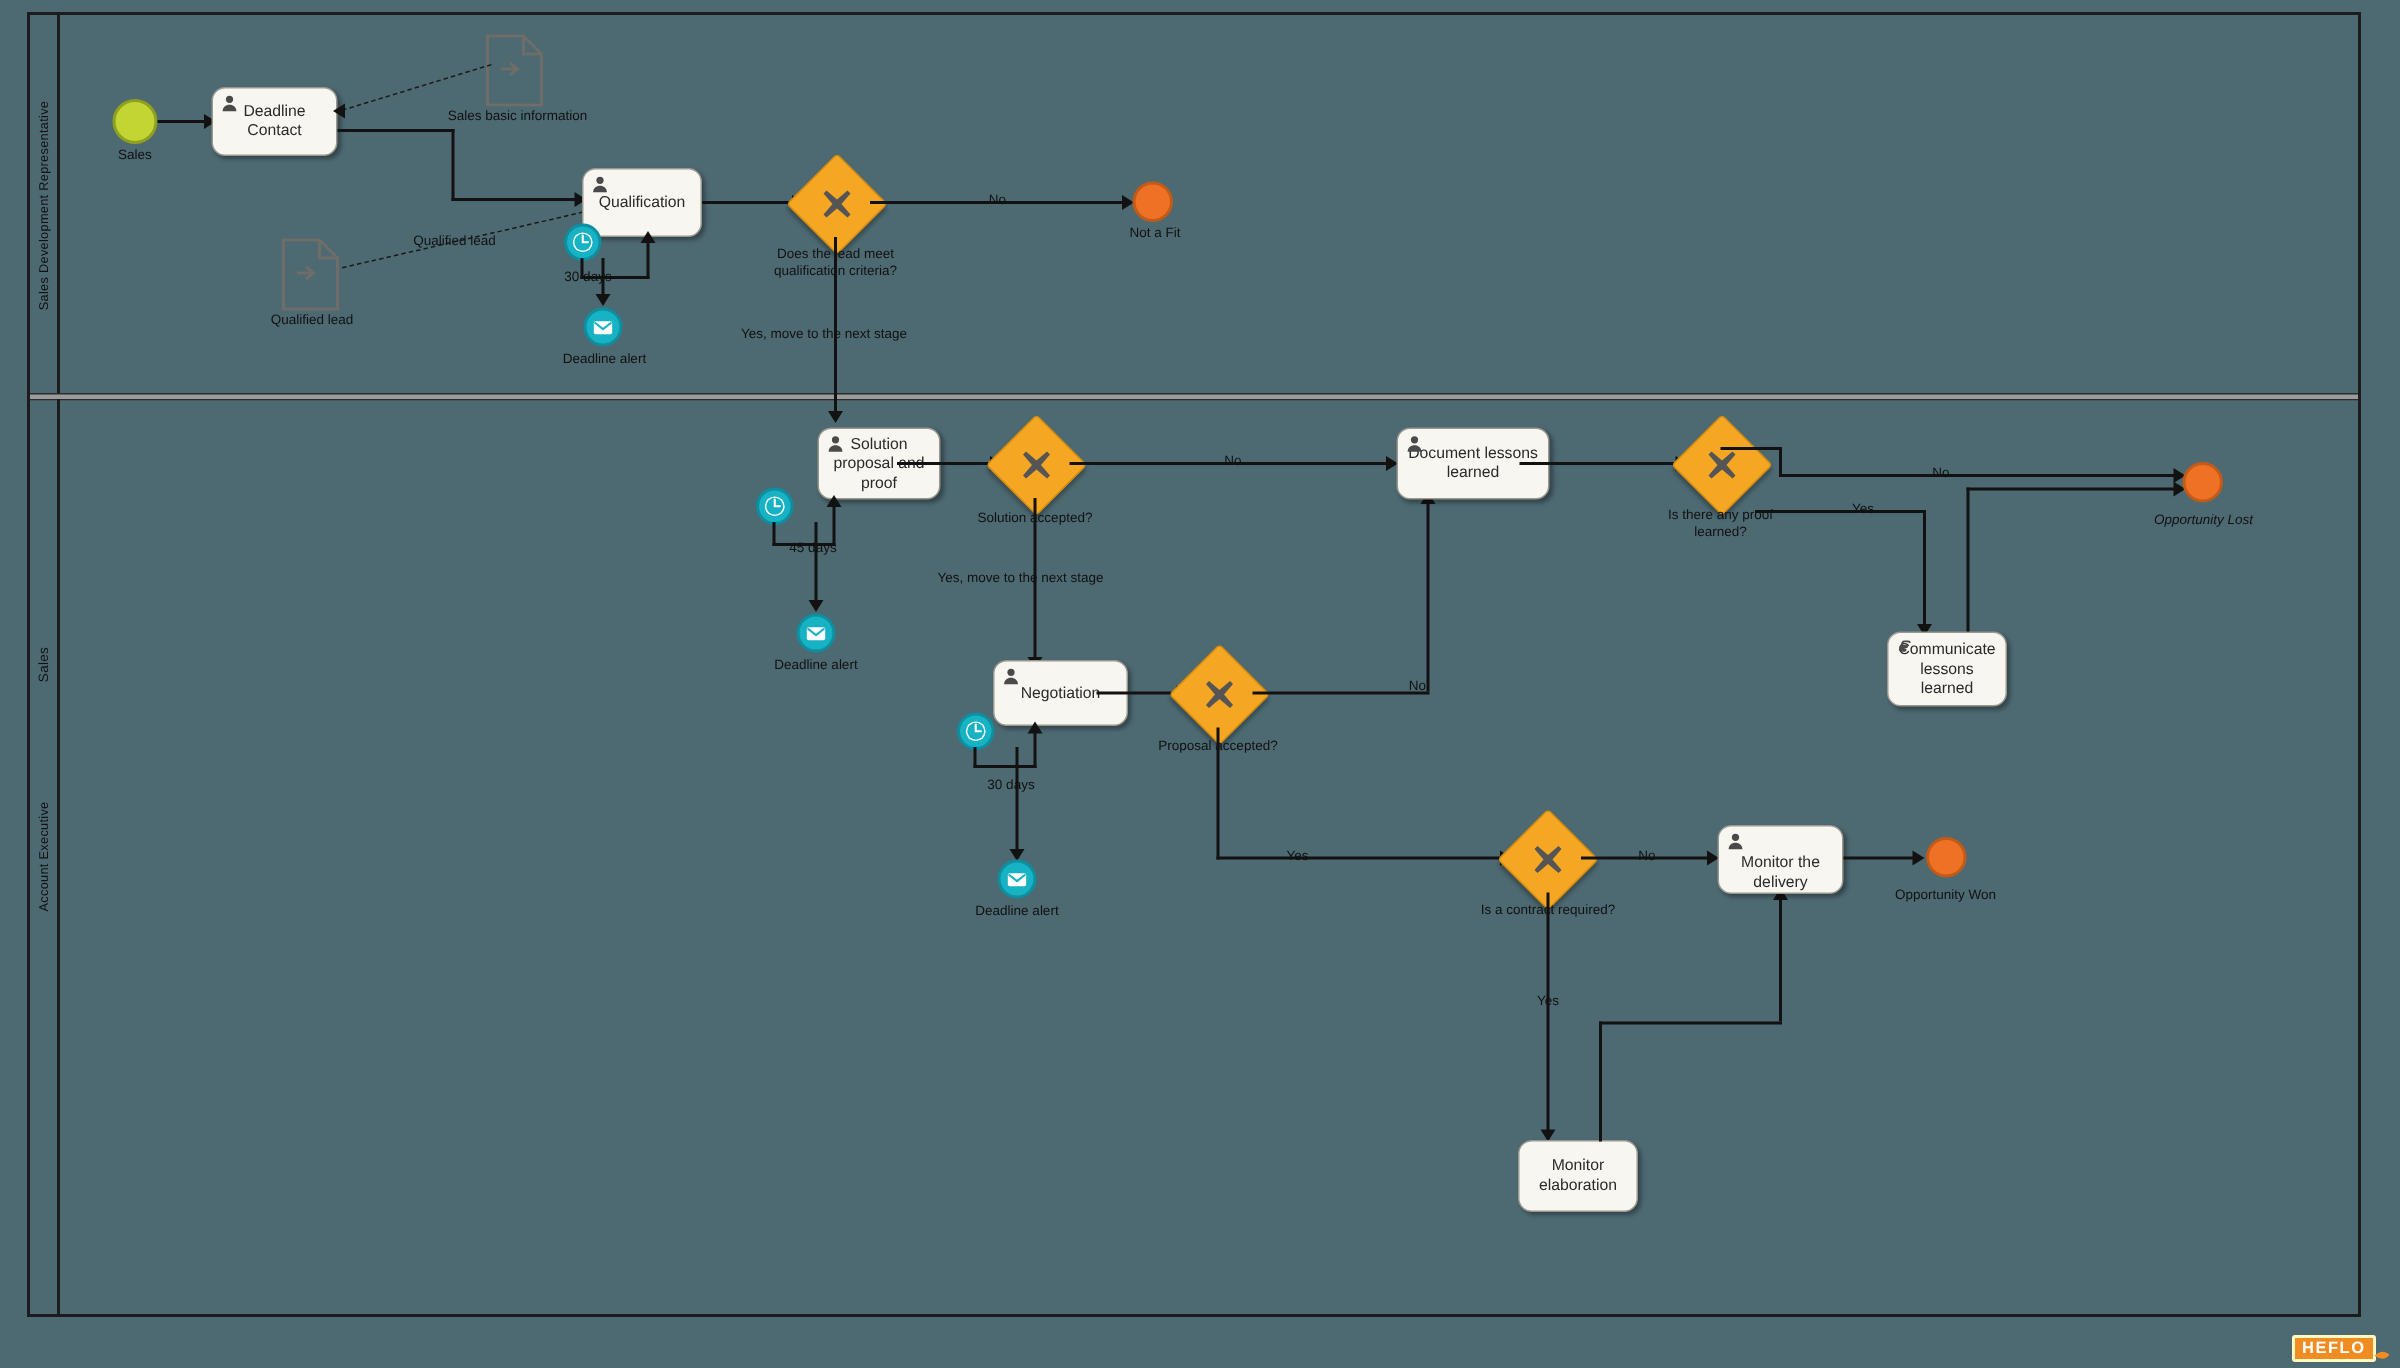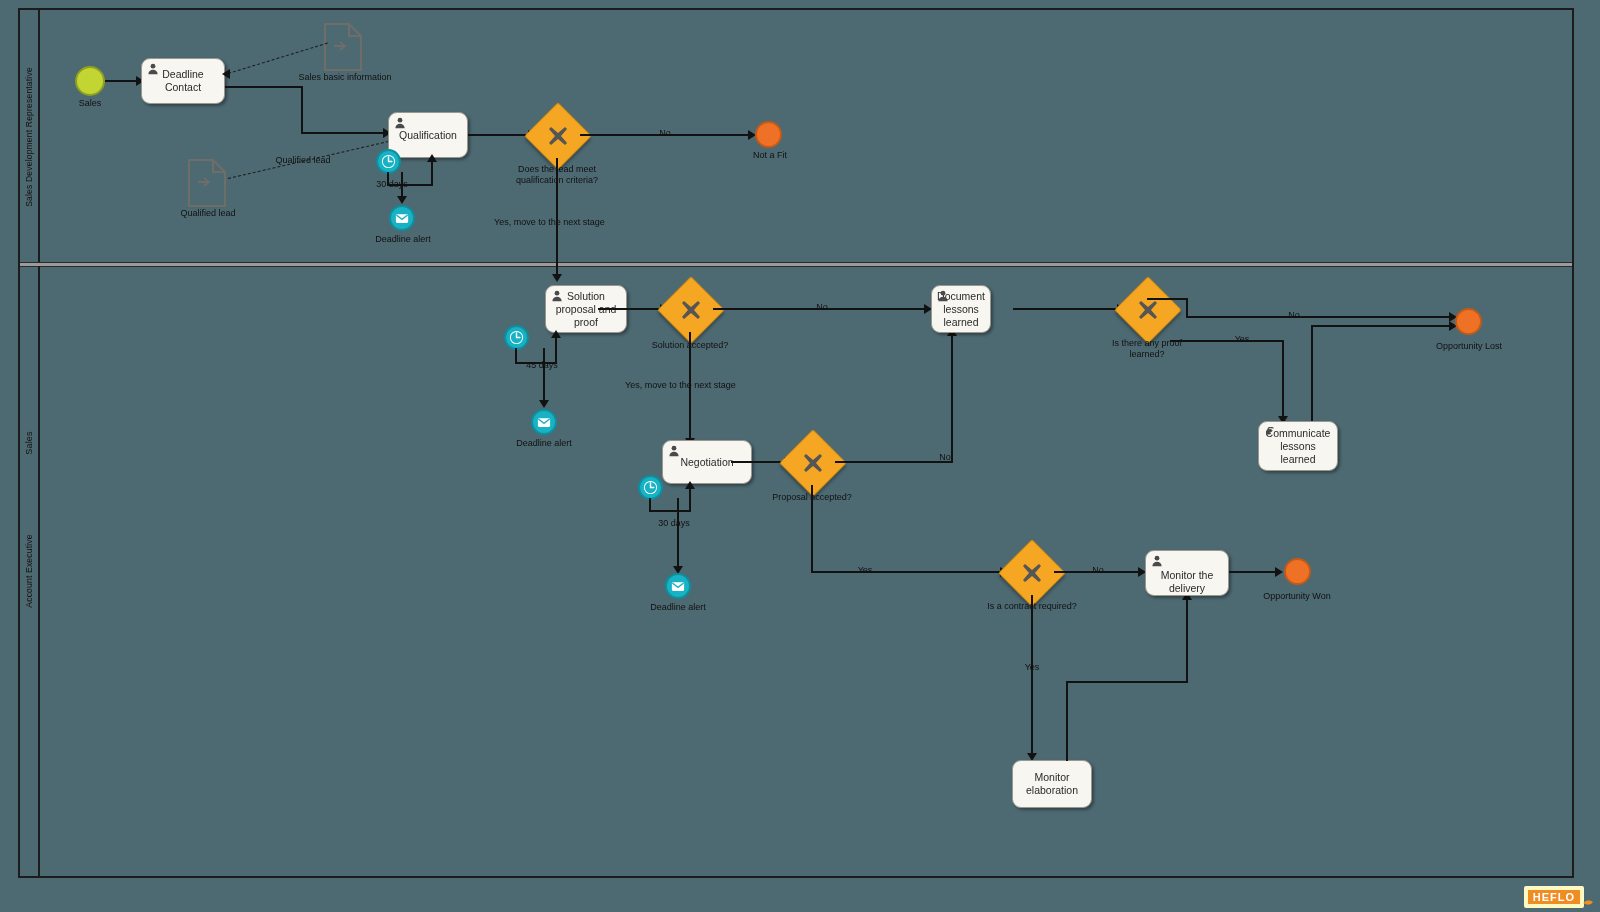--- a/index.html
+++ b/index.html
@@ -51,21 +51,21 @@
   .dash{position:absolute;border-top:1px dashed #1a1a1a;transform-origin:0 0;height:0;}
   .arrow{position:absolute;width:0;height:0;}
   .ar-r{border-left:8px solid #121212;border-top:5px solid transparent;border-bottom:5px solid transparent;}
   .ar-l{border-right:8px solid #121212;border-top:5px solid transparent;border-bottom:5px solid transparent;}
   .ar-d{border-top:8px solid #121212;border-left:5px solid transparent;border-right:5px solid transparent;}
   .ar-u{border-bottom:8px solid #121212;border-left:5px solid transparent;border-right:5px solid transparent;}
 
   
   .wm{position:absolute;right:6px;bottom:4px;display:flex;align-items:center;}
   .wm .badge{font-size:11px;font-weight:bold;color:#fff;background:#ef8c22;padding:1px 5px;letter-spacing:1px;
-      border:4px solid #fef9c3;border-radius:2px;}
+      border:2px solid #fef9c3;border-radius:2px;}
   .wm .swoosh{width:12px;height:10px;margin-left:-2px;}
 </style>
 </head>
 <body>
 
 <div id="stage">
 
   <div class="pool" style="left:18px;top:8px;width:1556px;height:870px;">
     <div class="pool-head">
       <span class="vlabel">Sales</span>
@@ -289,21 +289,21 @@
   <div class="edge h" style="left:835px;top:461px;width:118px;"></div>
   <div class="edge v" style="left:951px;top:334px;height:127px;"></div>
   <div class="arrow ar-u" style="left:947px;top:328px;"></div>
   <div class="lbl" style="left:925px;top:452px;width:40px;">No</div>
 
   <div class="edge v" style="left:811px;top:485px;height:88px;"></div>
   <div class="edge h" style="left:811px;top:571px;width:193px;"></div>
   <div class="arrow ar-r" style="left:1000px;top:567px;"></div>
   <div class="lbl" style="left:845px;top:565px;width:40px;">Yes</div>
 
-  <div class="task" style="left:931px;top:285px;width:60px;height:48px;">
+  <div class="task" style="left:931px;top:285px;width:102px;height:48px;">
     <span class="ticon">
       <svg width="12" height="12" viewBox="0 0 12 12">
           <circle cx="6" cy="3.2" r="2.4" fill="#4a4a4a"></circle>
           <path d="M1.4 11.2c0-2.7 2.1-4.4 4.6-4.4s4.6 1.7 4.6 4.4z" fill="#4a4a4a"></path>
         </svg>
     </span>
     <span class="tlabel">Document lessons learned</span>
   </div>
 
   <div class="edge h" style="left:1013px;top:308px;width:108px;"></div>
@@ -337,21 +337,21 @@
         </svg>
     </span>
     <span class="tlabel">Communicate lessons learned</span>
   </div>
 
   <div class="edge v" style="left:1311px;top:325px;height:96px;"></div>
   <div class="edge h" style="left:1311px;top:325px;width:142px;"></div>
   <div class="arrow ar-r" style="left:1449px;top:321px;"></div>
 
   <div class="ev ev-end" style="left:1455px;top:308px;width:27px;height:27px;"></div>
-  <div class="lbl" style="left:1416px;top:341px;width:106px;">Opportunity Lost</div>
+  <div class="lbl" style="left:1416px;top:341px;width:106px;font-style:italic;">Opportunity Lost</div>
 
   <div class="gw" style="left:1008px;top:549px;">
     <span class="x">
       <svg width="26" height="26" viewBox="0 0 26 26">
           <path d="M6 4 L13 10 L20 4 L22 6 L16 13 L22 20 L20 22 L13 16 L6 22 L4 20 L10 13 L4 6 Z" fill="#555"></path>
         </svg>
     </span>
   </div>
   <div class="lbl" style="left:968px;top:601px;width:128px;">Is a contract required?</div>
 

